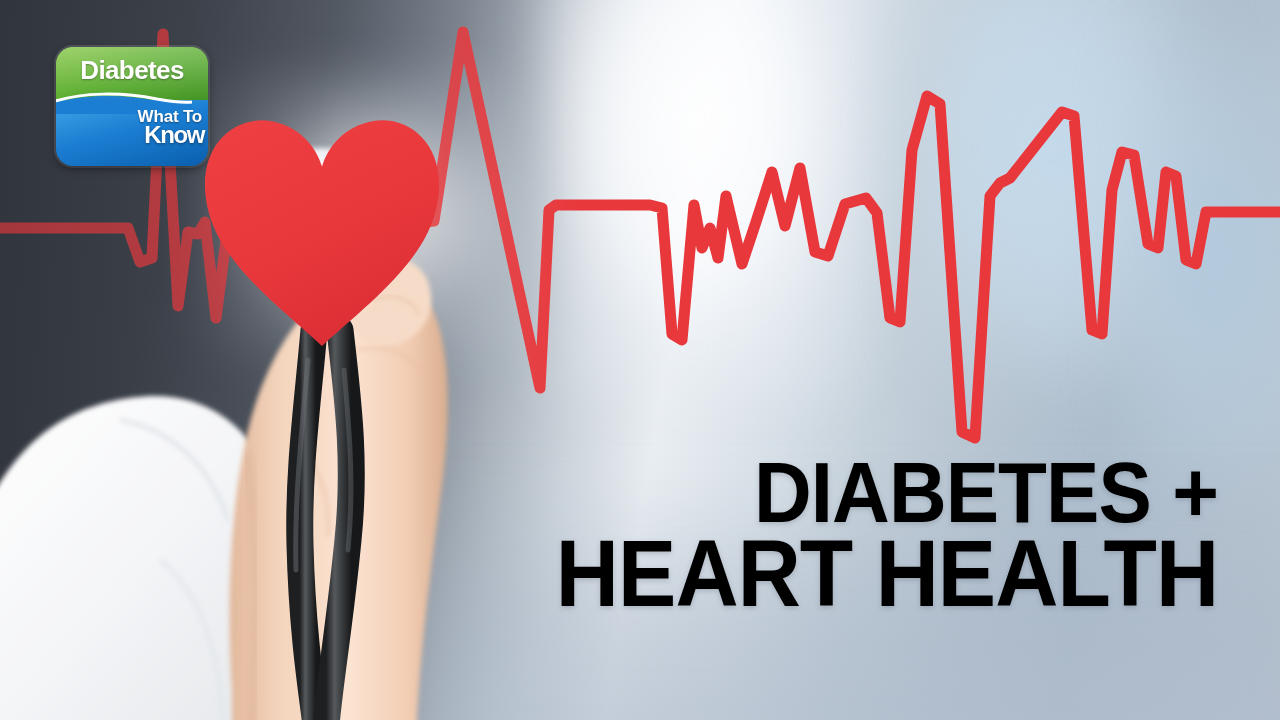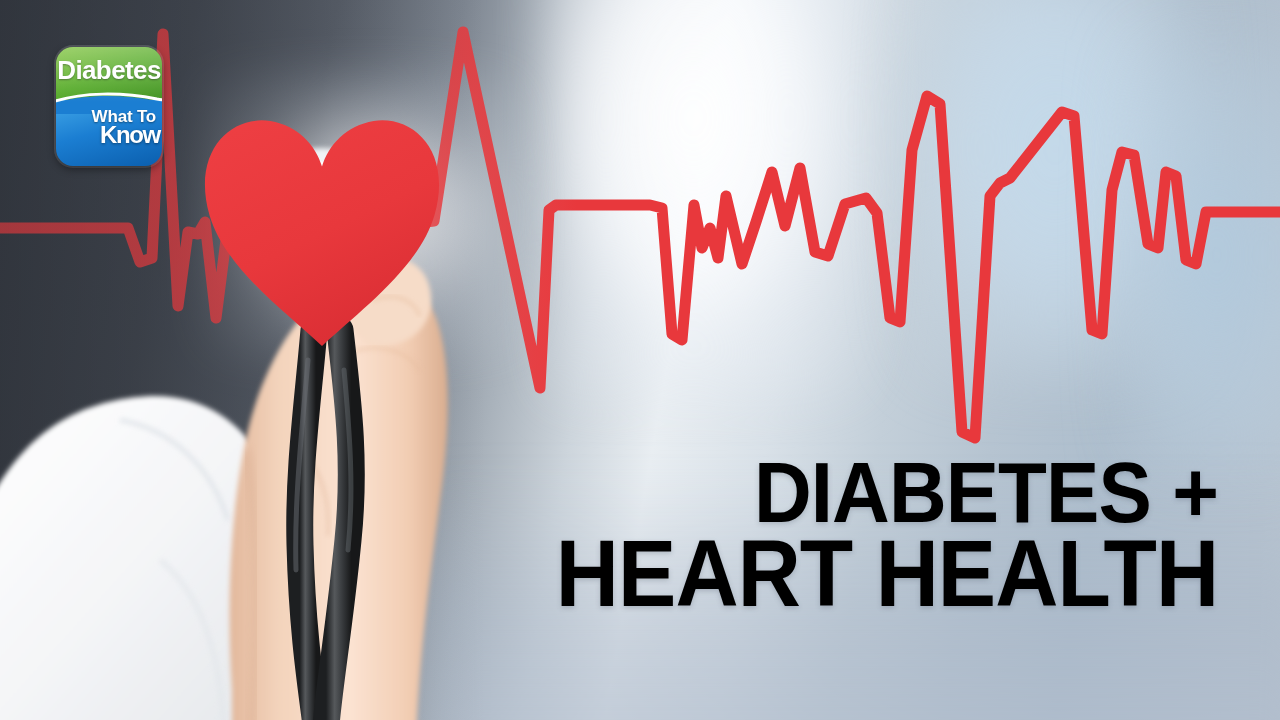--- a/index.html
+++ b/index.html
@@ -114,21 +114,21 @@
     position: absolute;
     left: 0; top: 0;
     width: 1280px; height: 720px;
     pointer-events: none;
   }
 
   
   .logo {
     position: absolute;
     left: 56px; top: 47px;
-    width: 106px; height: 119px;
+    width: 152px; height: 119px;
     border-radius: 17px;
     overflow: hidden;
     box-shadow: 0 3px 9px rgba(0,0,0,0.46), 0 0 0 2px rgba(255,255,255,0.16);
   }
   .logo-green {
     position: absolute;
     left: 0; top: 0; right: 0; height: 59px;
     background: linear-gradient(160deg, #7ec33b 0%, #58ac2c 48%, #3f9021 100%);
   }
   .logo-blue {

